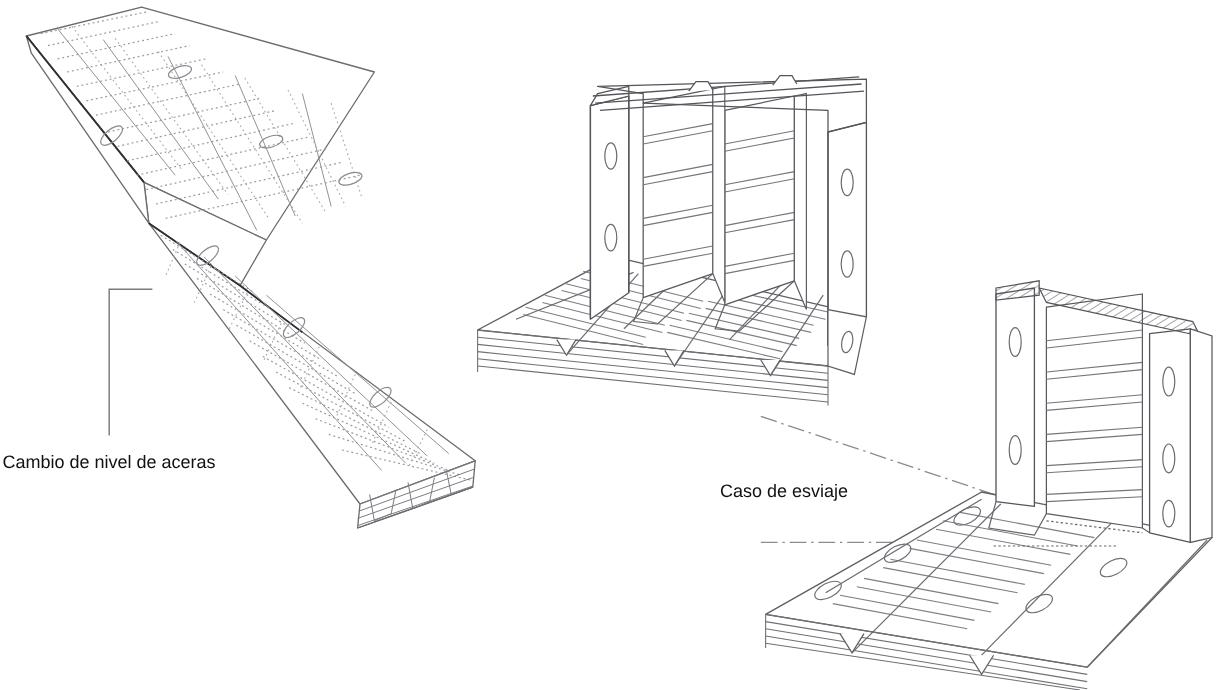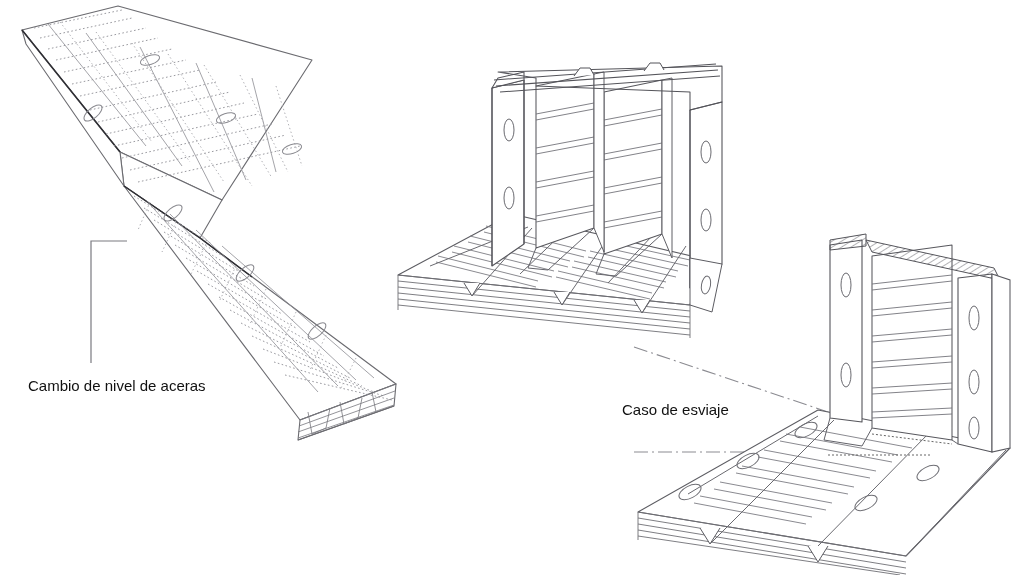--- a/index.html
+++ b/index.html
@@ -22,22 +22,22 @@
     height: 575px;
   }
   .caption {
     position: absolute;
     color: #111111;
     font-family: "Liberation Sans", sans-serif;
     font-size: 15px;
     line-height: 18px;
     white-space: nowrap;
   }
-  #caption-aceras { left: 28px; top: 377px; }
-  #caption-esviaje { left: 622px; top: 401px; text-align: right; }
+  #caption-aceras { left: 2px; top: 377px; }
+  #caption-esviaje { left: 600px; top: 401px; text-align: right; }
 </style>
 </head>
 <body>
 
 <div id="page">
 
   <svg class="svg-layer" viewBox="0 0 1024 575" xmlns="http://www.w3.org/2000/svg">
     <defs>
       <pattern id="hatchTop" width="5" height="5" patternTransform="rotate(58)" patternUnits="userSpaceOnUse">
         <line x1="0" y1="0" x2="0" y2="5" stroke="#55555a" stroke-width="0.9"></line>

